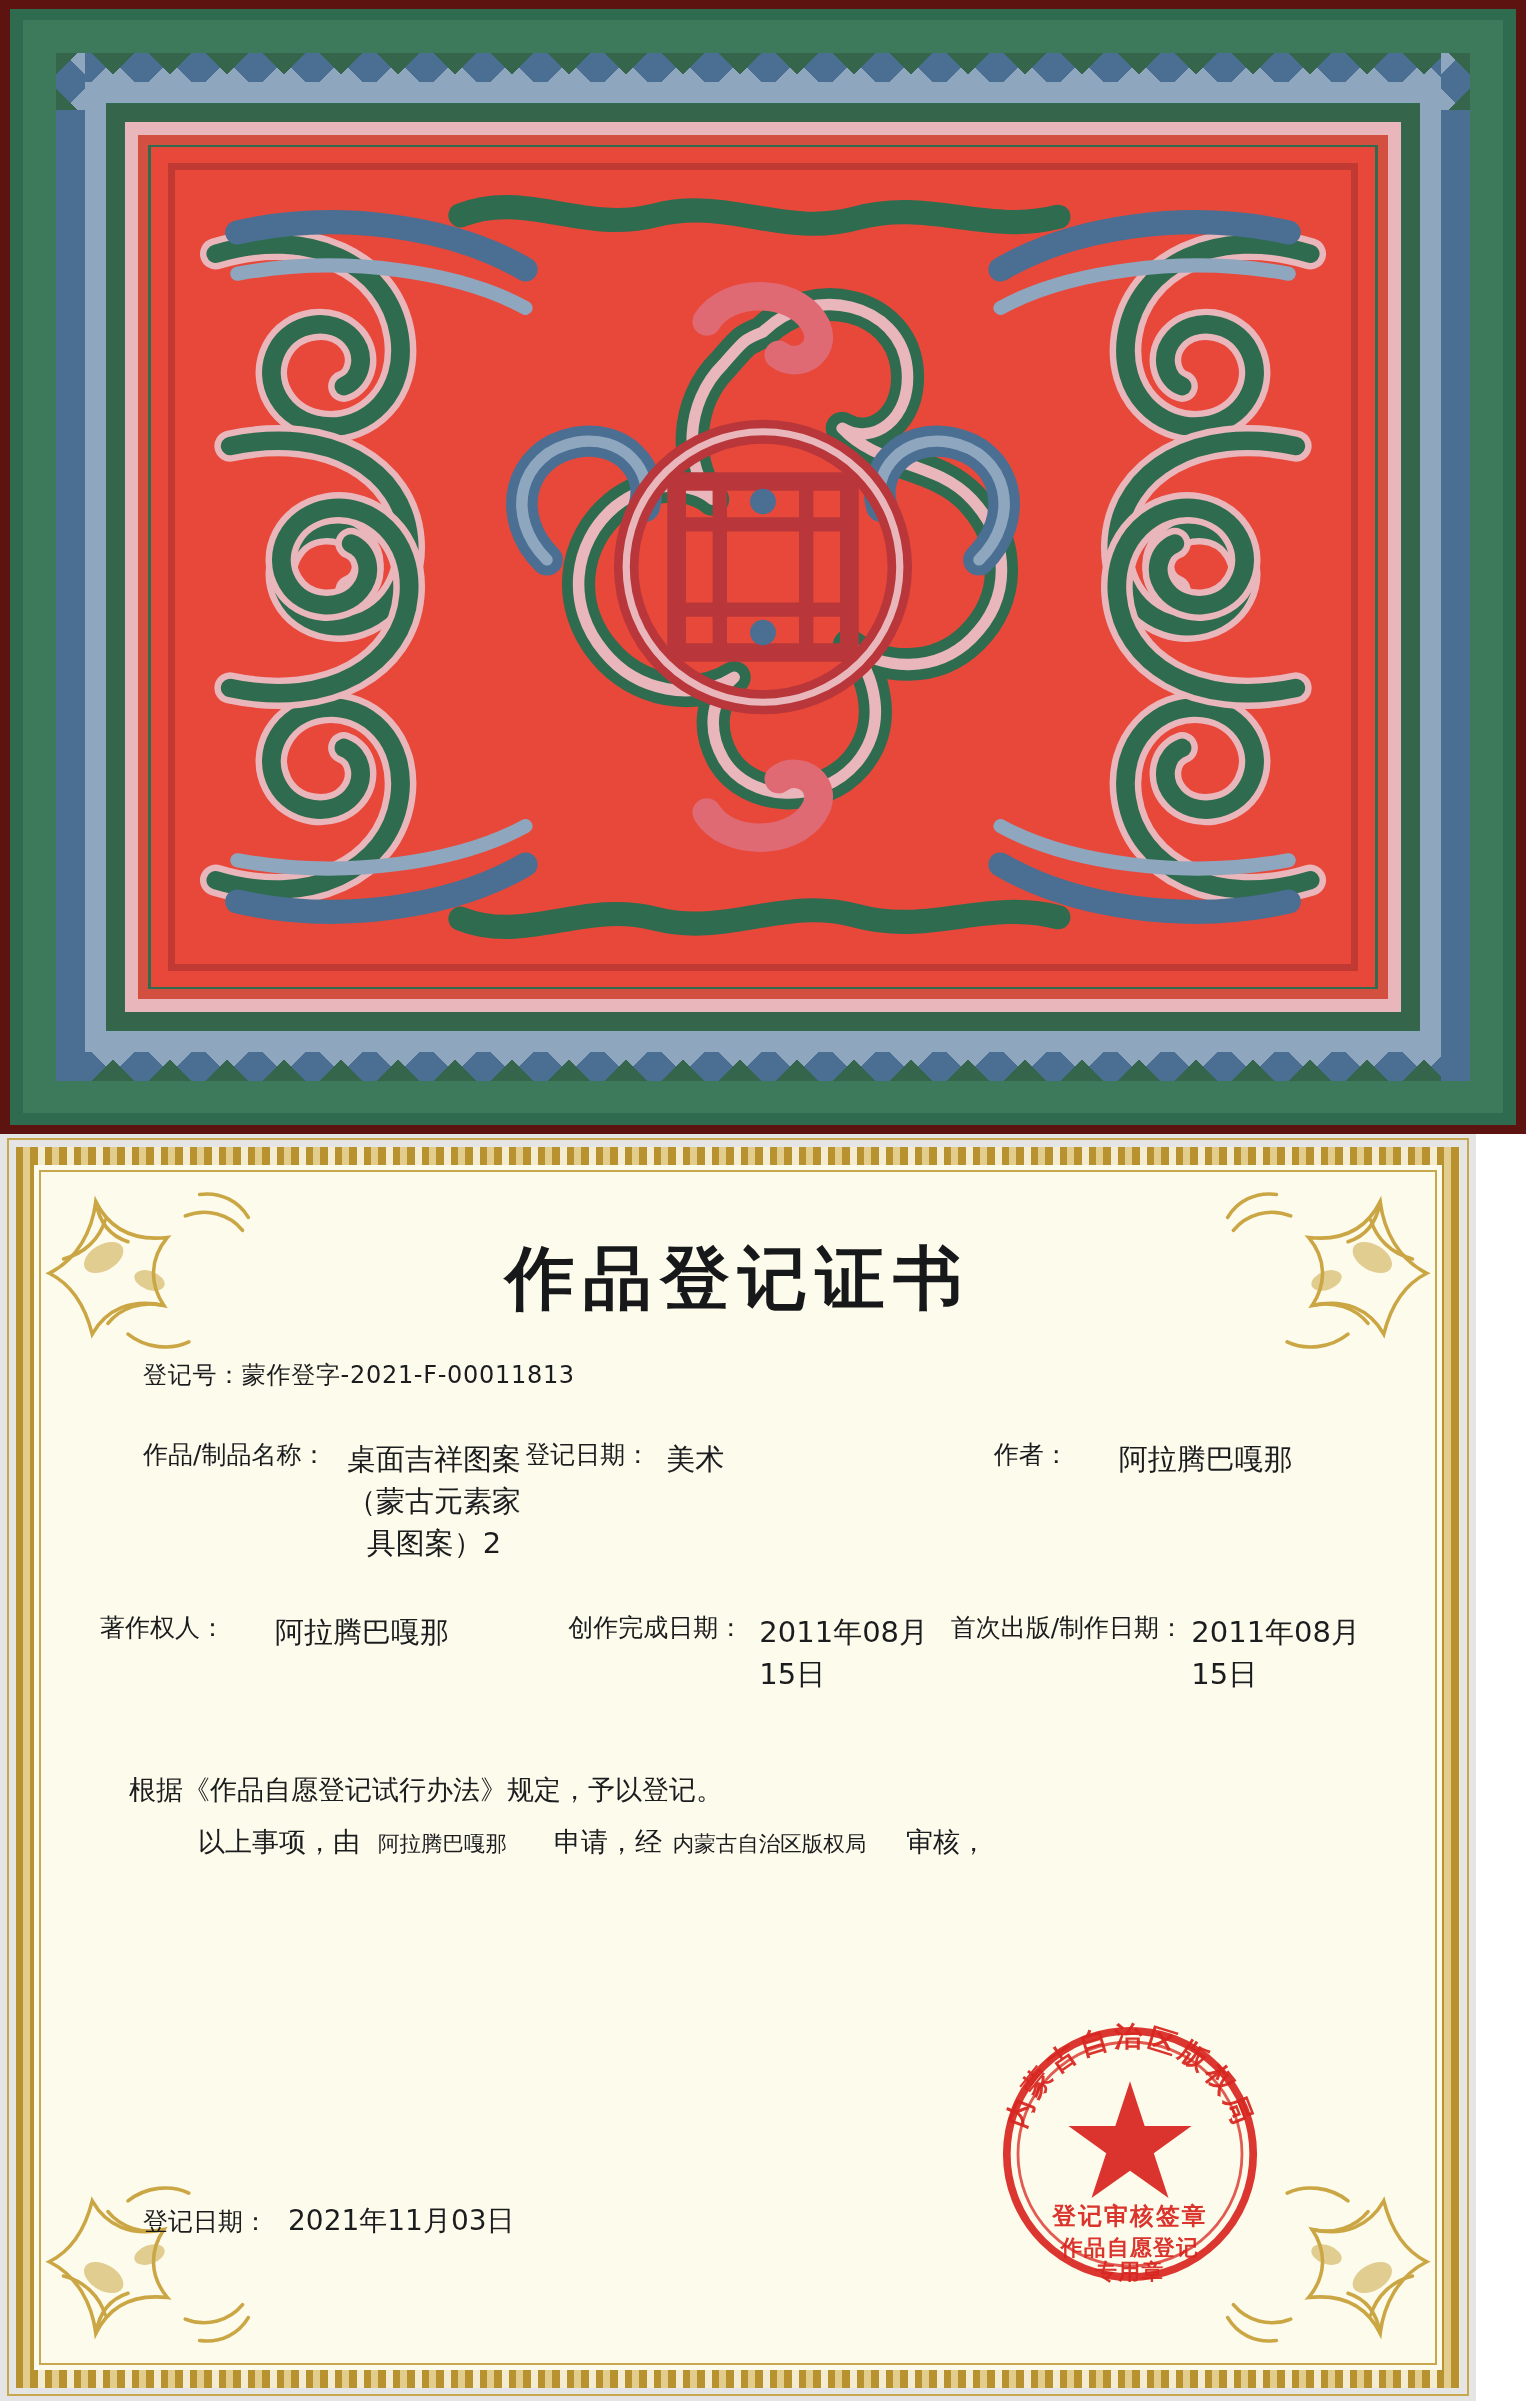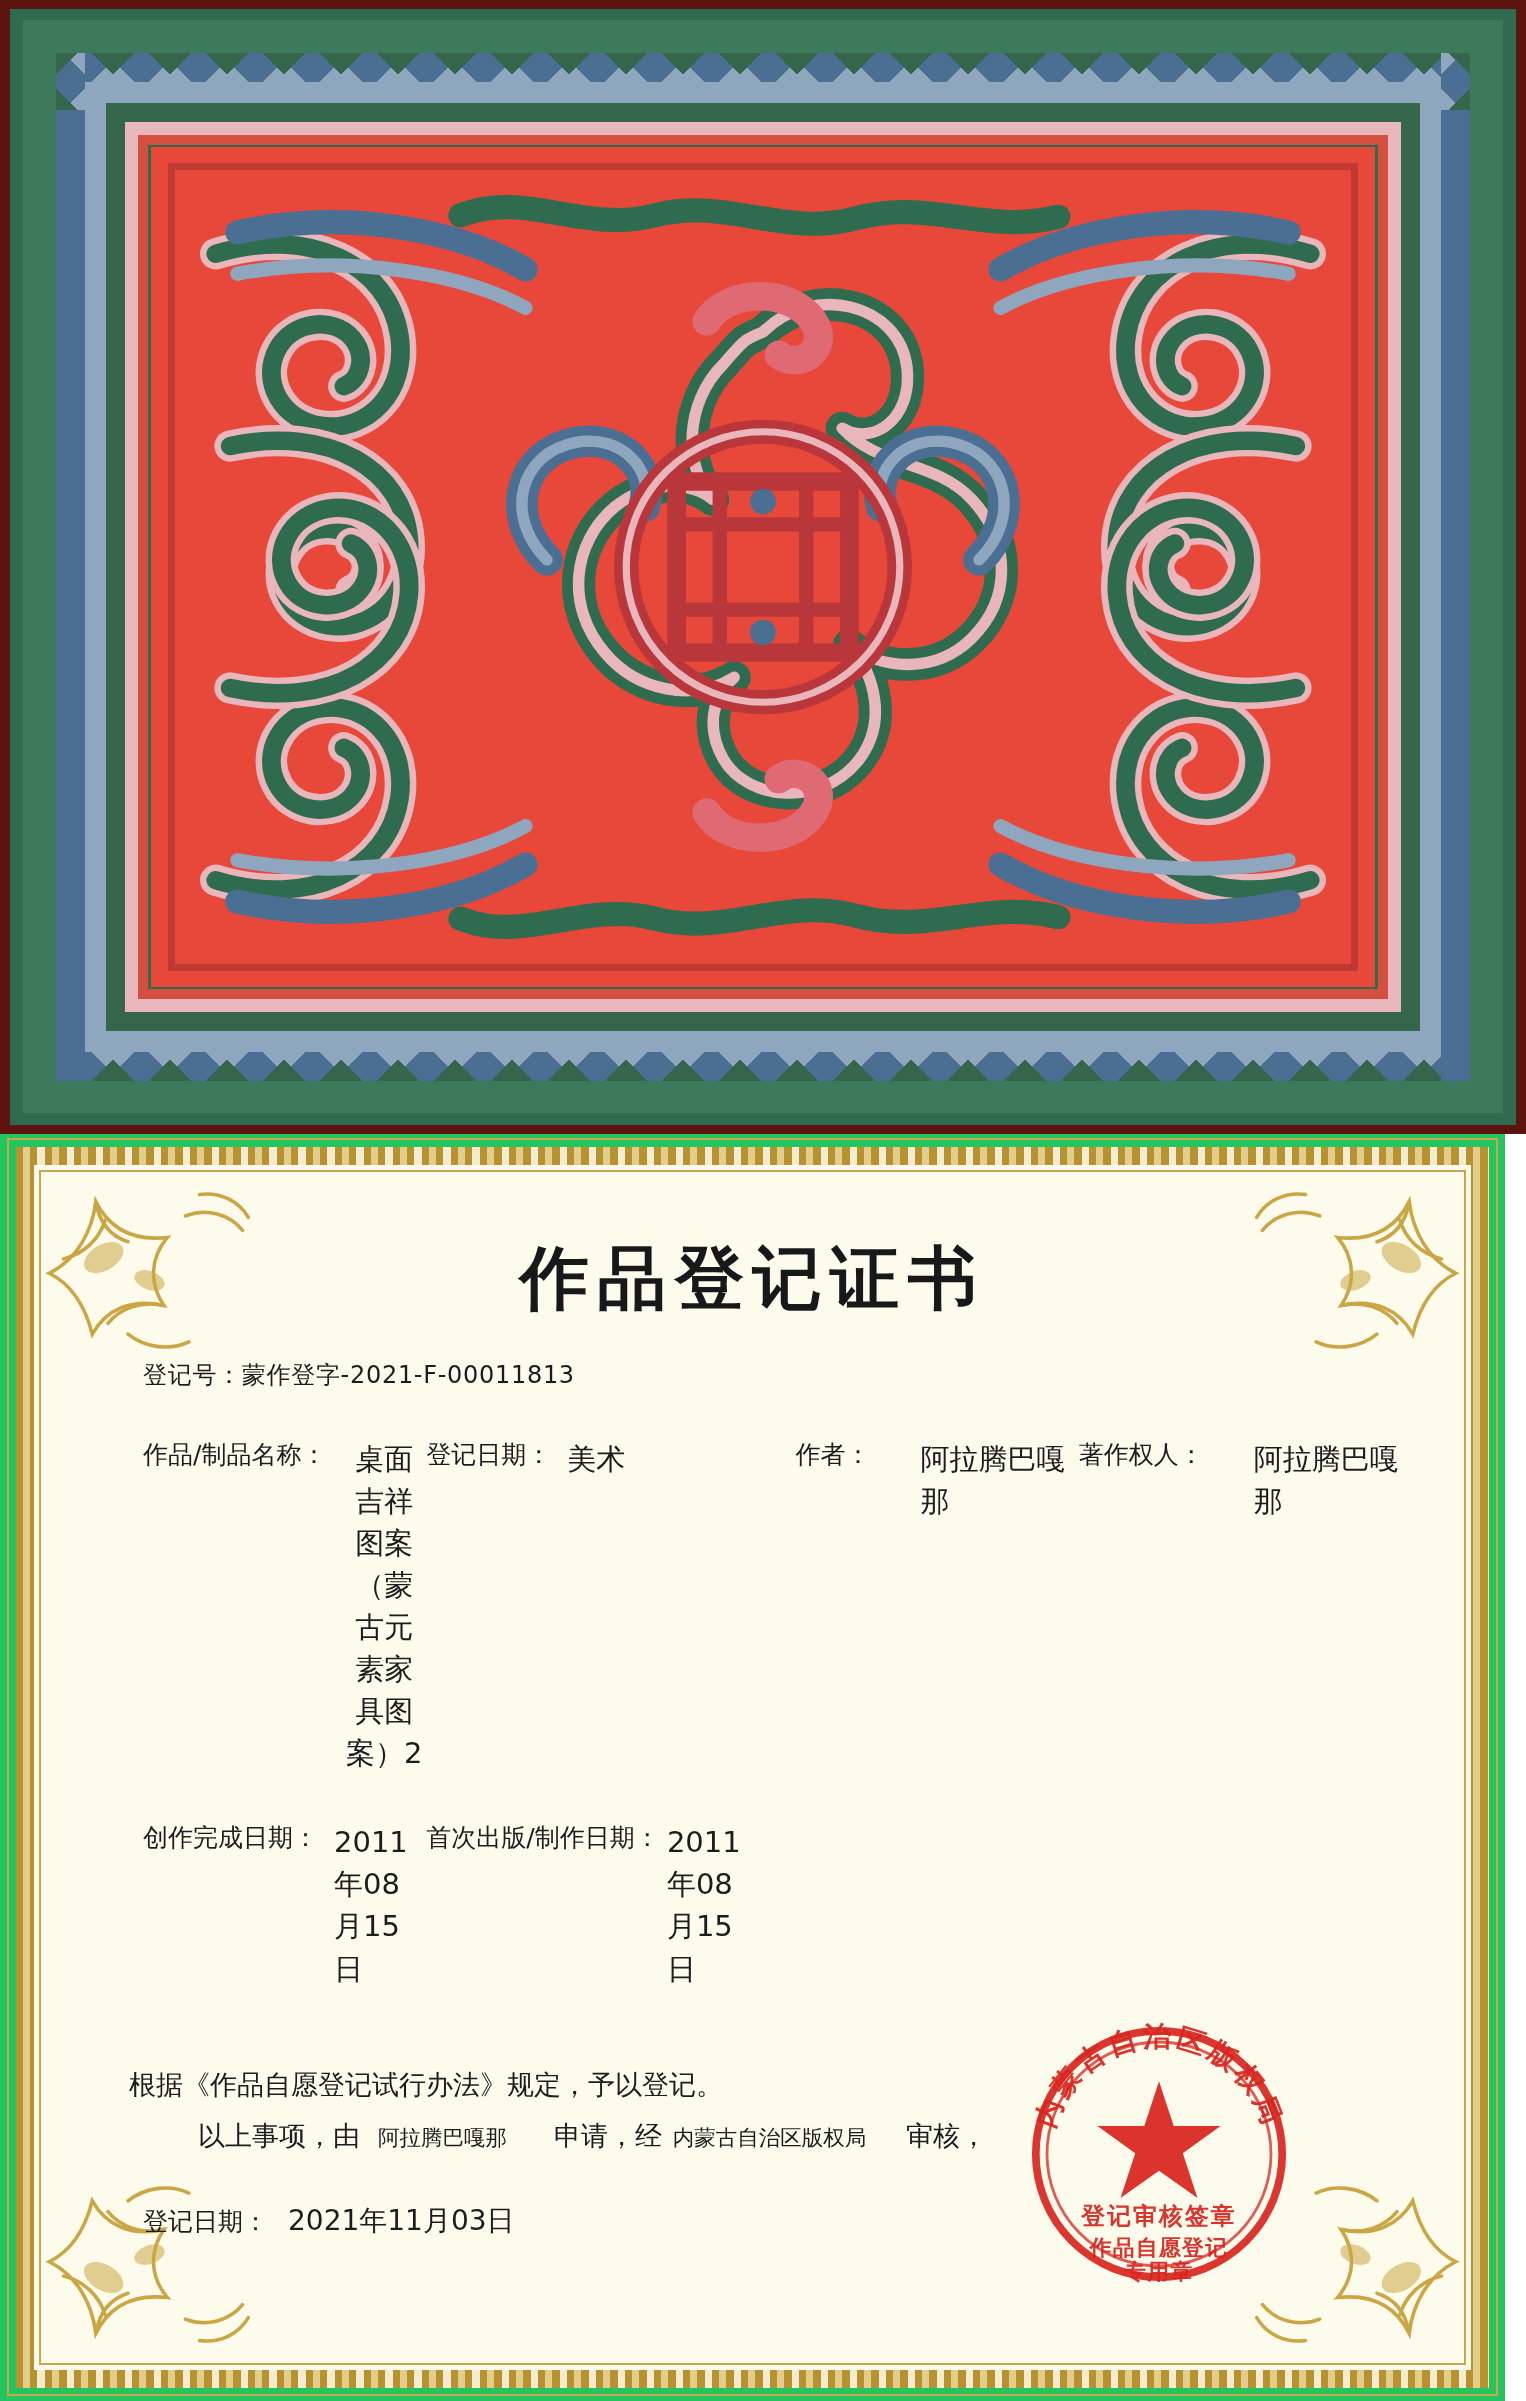--- a/index.html
+++ b/index.html
@@ -99,23 +99,22 @@
     border: 7.2px solid #c03a33;
     box-sizing: border-box;
   }
   .artwork-svg { position: absolute; left: 0; top: 0; width: 100%; height: 100%; }
 
   
   .cert-panel {
     position: relative;
     width: 1476px;
     height: 1268px;
-    background: #22c55e;
+    background: #e5e5e5;
     overflow: hidden;
-    padding-left: 29px;
   }
   .cert-outerline {
     position: absolute;
     left: 7.2px; top: 4.3px; right: 7.2px; bottom: 5.7px;
     border: 2.2px solid #c8a84f;
     box-sizing: border-box;
   }
   .cert-goldband {
     position: absolute;
     left: 16px; top: 13px; right: 16px; bottom: 14.3px;
@@ -159,21 +158,21 @@
     font-size: 24px;
     color: #1a1c1e;
     font-family: "DejaVu Sans", "Liberation Sans", sans-serif;
     padding-left: 43px;
     letter-spacing: 0.7px;
   }
 
   .fields {
     margin-top: 47px;
     display: grid;
-    grid-template-columns: 1fr 1fr 1fr 1fr;
+    grid-template-columns: 1fr 1fr 1fr;
     row-gap: 47px;
   }
   .field {
     display: flex;
     align-items: flex-start;
     font-size: 25px;
     color: #1a1c1e;
     font-family: "DejaVu Sans", "Liberation Sans", sans-serif;
   }
   .field.pad-left { padding-left: 43px; }

